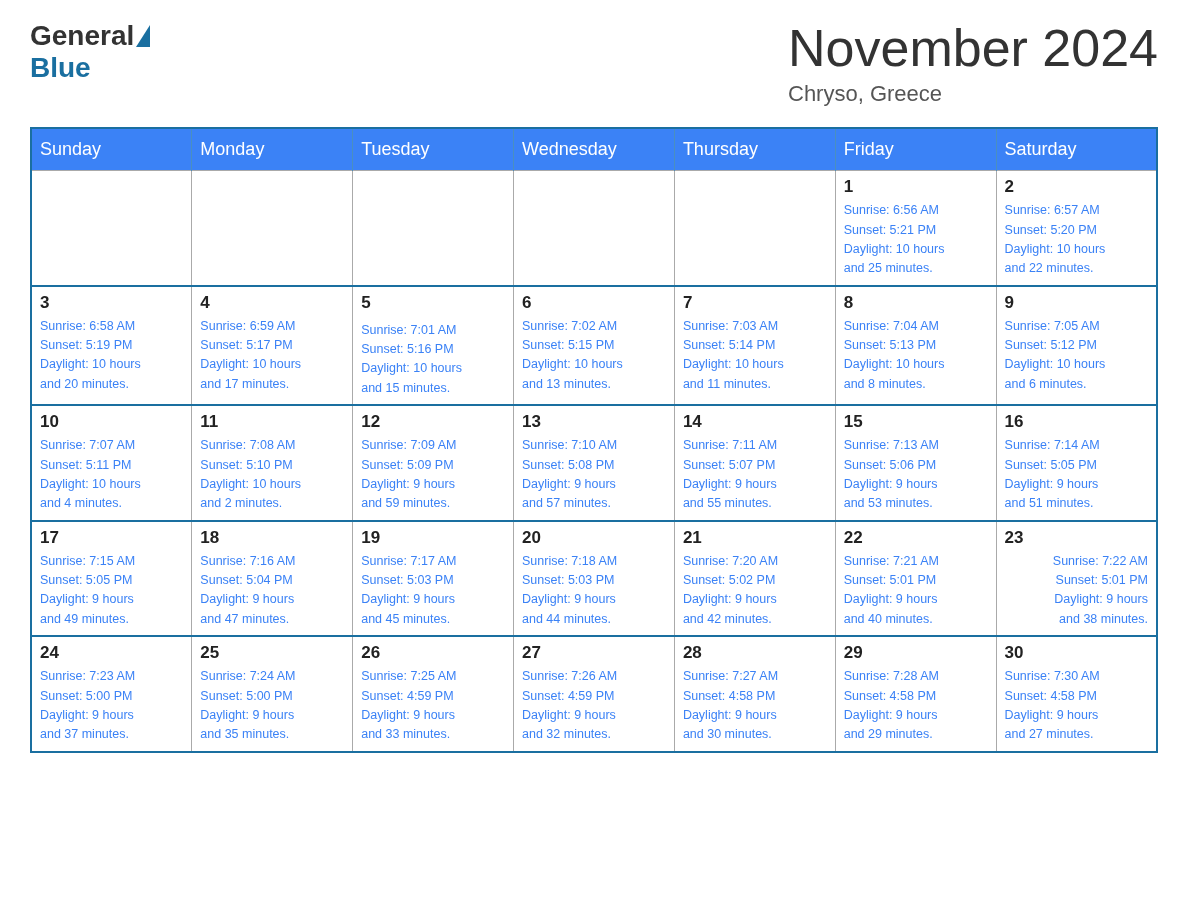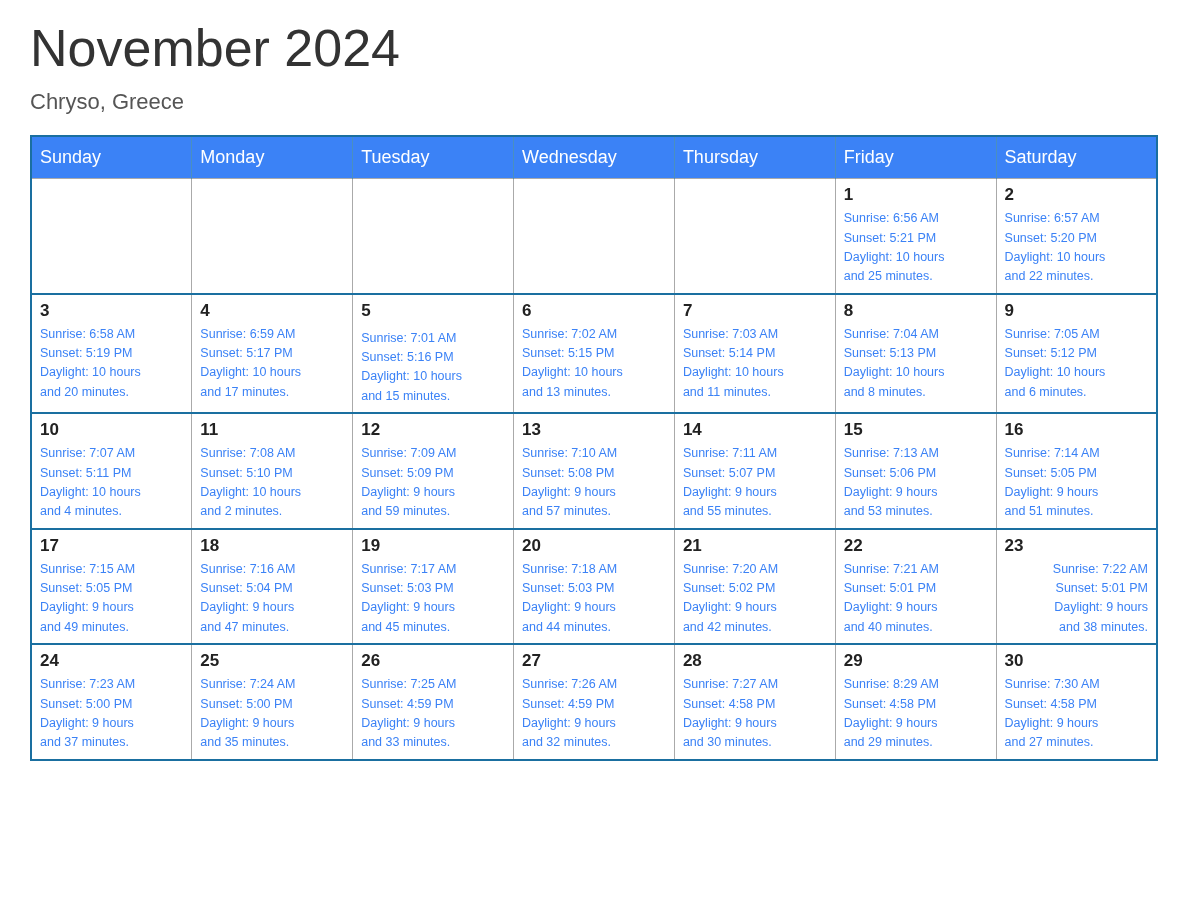--- a/index.html
+++ b/index.html
@@ -48,21 +48,21 @@
     }
     .month-title {
       font-size: 52px;
       font-weight: normal;
       color: #333;
       line-height: 1.1;
     }
     .subtitle {
       font-size: 22px;
       color: #555;
-      margin-top: 12px;
+      margin-top: 4px;
     }
     .calendar {
       width: 100%;
       border-collapse: collapse;
       border: 2px solid #1a6fa0;
     }
     .calendar th {
       background-color: #3b82f6;
       color: #fff;
       font-size: 18px;
@@ -92,20 +92,29 @@
       color: #3b82f6;
       line-height: 1.55;
     }
     .empty-cell { background: #fff; }
     .week-row td { border-top: 2px solid #1a6fa0; }
   </style>
 </head>
 <body>
 
 <div class="header">
+  <div class="logo">
+    <div class="logo-text">
+      <span class="logo-general">General</span>
+        <span class="logo-triangle"></span>
+    </div>
+    <div>
+      <span class="logo-blue">Blue</span>
+    </div>
+  </div>
   <div class="title-block">
     <div class="month-title">November 2024</div>
     <div class="subtitle">Chryso, Greece</div>
   </div>
 </div>
 
 <table class="calendar">
   <thead>
     <tr>
     <th>Sunday</th>
@@ -323,21 +332,21 @@
         </td>
         <td>
           <div class="day-num">28</div>
           <div class="day-info" style="white-space: pre-line;">Sunrise: 7:27 AM
 Sunset: 4:58 PM
 Daylight: 9 hours
 and 30 minutes.</div>
         </td>
         <td>
           <div class="day-num">29</div>
-          <div class="day-info" style="white-space: pre-line;">Sunrise: 8:29 AM
+          <div class="day-info" style="white-space: pre-line;">Sunrise: 7:28 AM
 Sunset: 4:58 PM
 Daylight: 9 hours
 and 29 minutes.</div>
         </td>
         <td>
           <div class="day-num">30</div>
           <div class="day-info" style="white-space: pre-line;">Sunrise: 7:30 AM
 Sunset: 4:58 PM
 Daylight: 9 hours
 and 27 minutes.</div>

